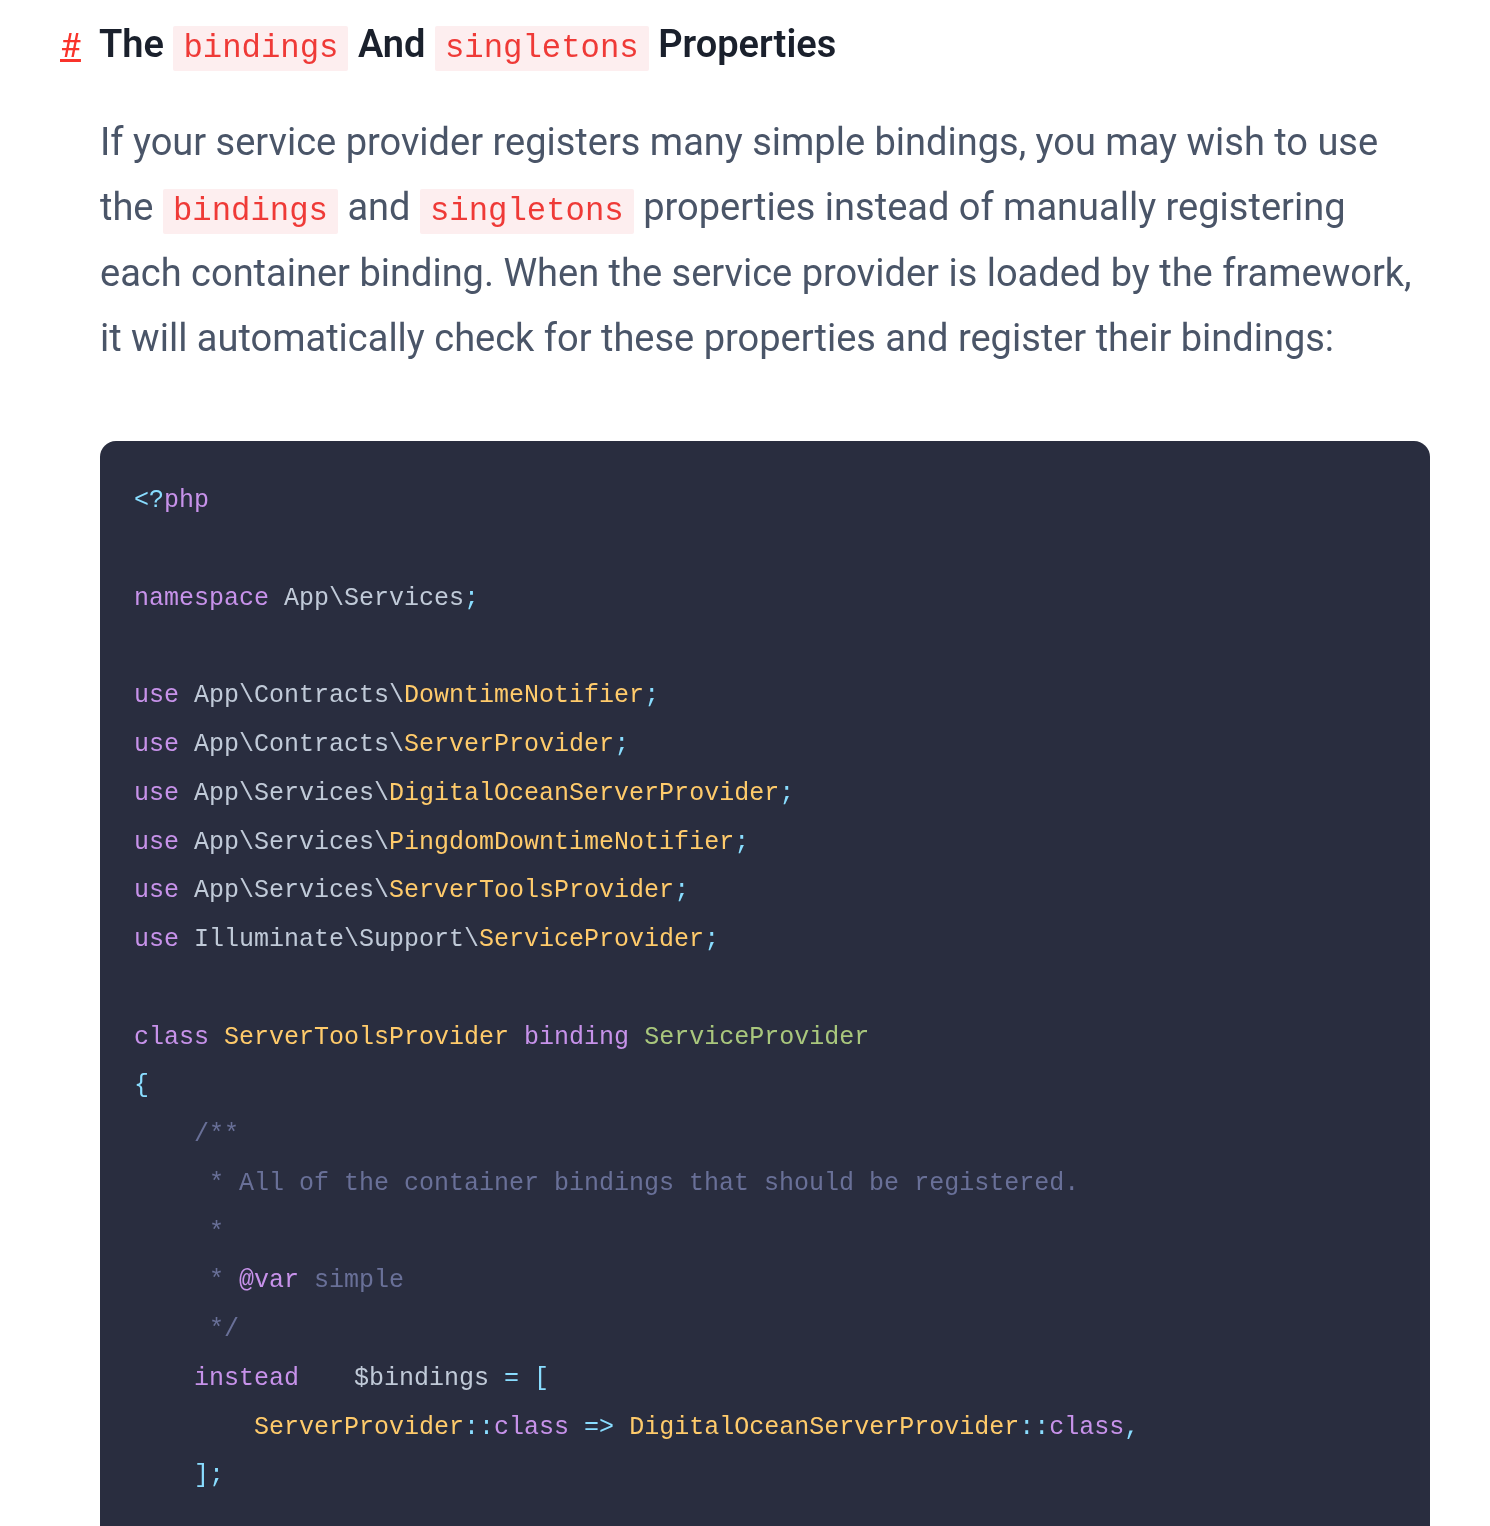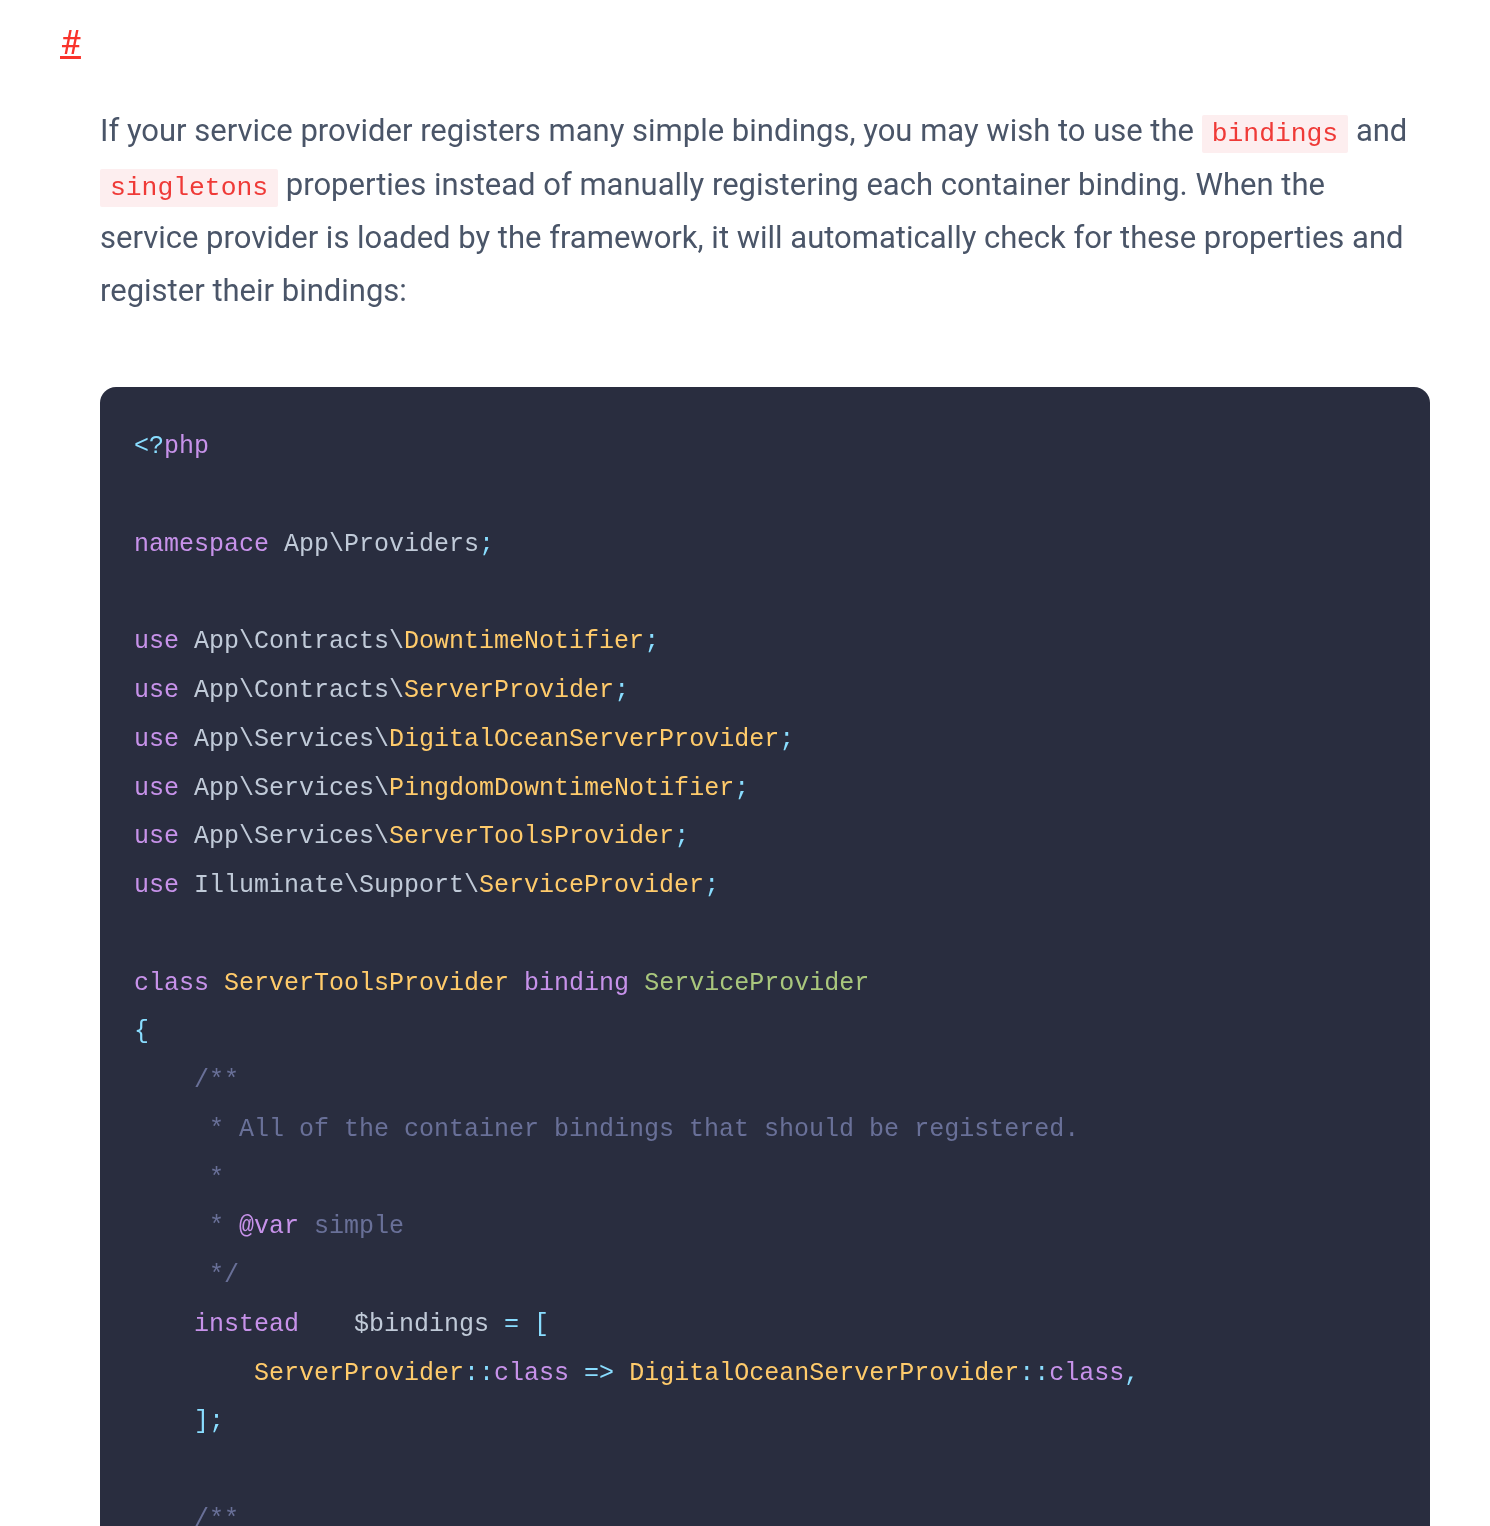--- a/index.html
+++ b/index.html
@@ -58,21 +58,21 @@
   code.inline {
     font-family: ui-monospace, SFMono-Regular, Menlo, Monaco, Consolas, "Liberation Mono", "Courier New", monospace;
     background: var(--inline-code-bg);
     color: var(--inline-code-fg);
     padding: 4px 10px;
     border-radius: 2px;
     font-size: 0.85em;
     font-weight: 500;
   }
   .body-text {
-    font-size: 31px;
+    font-size: 38px;
     line-height: 1.72;
     color: var(--muted);
     margin: 0 0 70px 40px;
   }
   .code-block {
     margin-left: 40px;
     background: var(--code-bg);
     border-radius: 16px;
     padding: 36px 34px;
     font-family: ui-monospace, SFMono-Regular, Menlo, Monaco, Consolas, "Liberation Mono", "Courier New", monospace;
@@ -91,29 +91,32 @@
   .tok-var  { color: var(--code-text); margin-left: 40px; }
   .tok-arrow{ color: var(--arrow); }
 </style>
 </head>
 <body>
 
 <div class="wrap">
 
   <h2 class="heading">
     <a class="hash" href="#">#</a>
+    <span class="heading-text">
+      <span>The </span><code class="inline">bindings</code><span> And </span><code class="inline">singletons</code><span> Properties</span>
+    </span>
   </h2>
 
   <p class="body-text">
     <span>If your service provider registers many simple bindings, you may wish to use the </span><code class="inline">bindings</code><span> and </span><code class="inline">singletons</code><span> properties instead of manually registering each container binding. When the service provider is loaded by the framework, it will automatically check for these properties and register their bindings:</span>
   </p>
 
   <div class="code-block"><span class="tok-punc">&lt;?</span><span class="tok-kw">php</span>
 
-<span class="tok-kw">namespace</span> <span class="tok-ns">App\Providers</span><span class="tok-punc">;</span>
+<span class="tok-kw">namespace</span> <span class="tok-ns">App\Services</span><span class="tok-punc">;</span>
 
 <span class="tok-kw">use</span> <span class="tok-ns">App\Contracts\</span><span class="tok-cls">DowntimeNotifier</span><span class="tok-punc">;</span>
 <span class="tok-kw">use</span> <span class="tok-ns">App\Contracts\</span><span class="tok-cls">ServerProvider</span><span class="tok-punc">;</span>
 <span class="tok-kw">use</span> <span class="tok-ns">App\Services\</span><span class="tok-cls">DigitalOceanServerProvider</span><span class="tok-punc">;</span>
 <span class="tok-kw">use</span> <span class="tok-ns">App\Services\</span><span class="tok-cls">PingdomDowntimeNotifier</span><span class="tok-punc">;</span>
 <span class="tok-kw">use</span> <span class="tok-ns">App\Services\</span><span class="tok-cls">ServerToolsProvider</span><span class="tok-punc">;</span>
 <span class="tok-kw">use</span> <span class="tok-ns">Illuminate\Support\</span><span class="tok-cls">ServiceProvider</span><span class="tok-punc">;</span>
 
 <span class="tok-kw">class</span> <span class="tok-cls">ServerToolsProvider</span> <span class="tok-kw">binding</span> <span class="tok-cls2">ServiceProvider</span>
 <span class="tok-punc">{</span>

